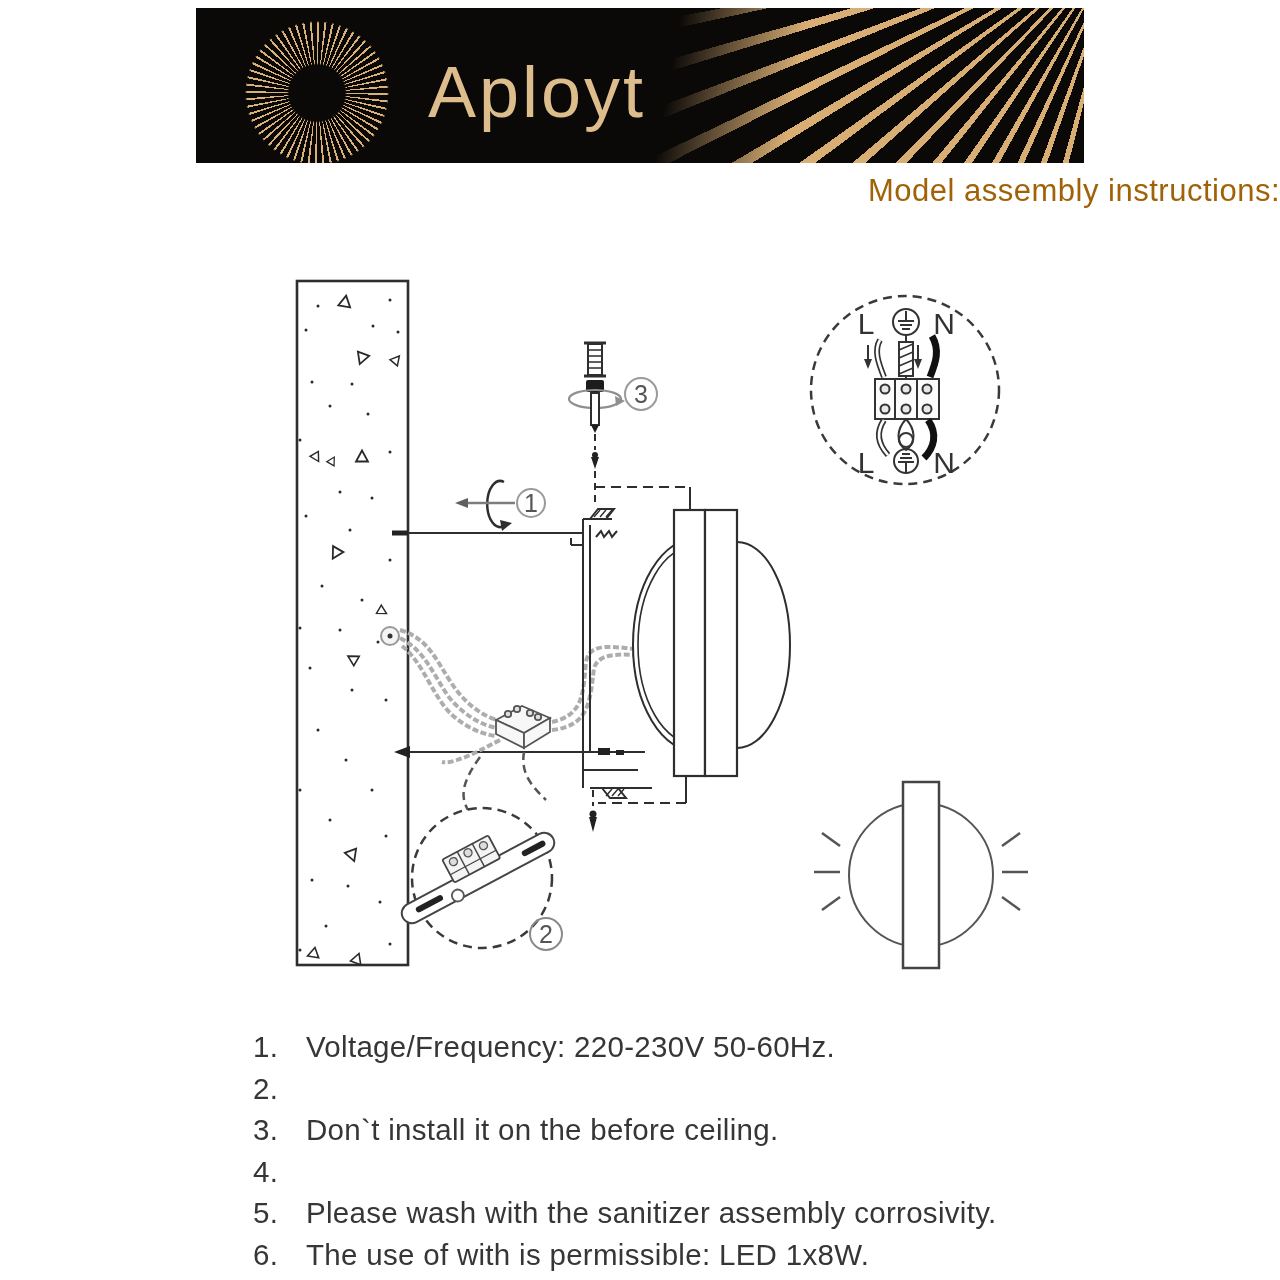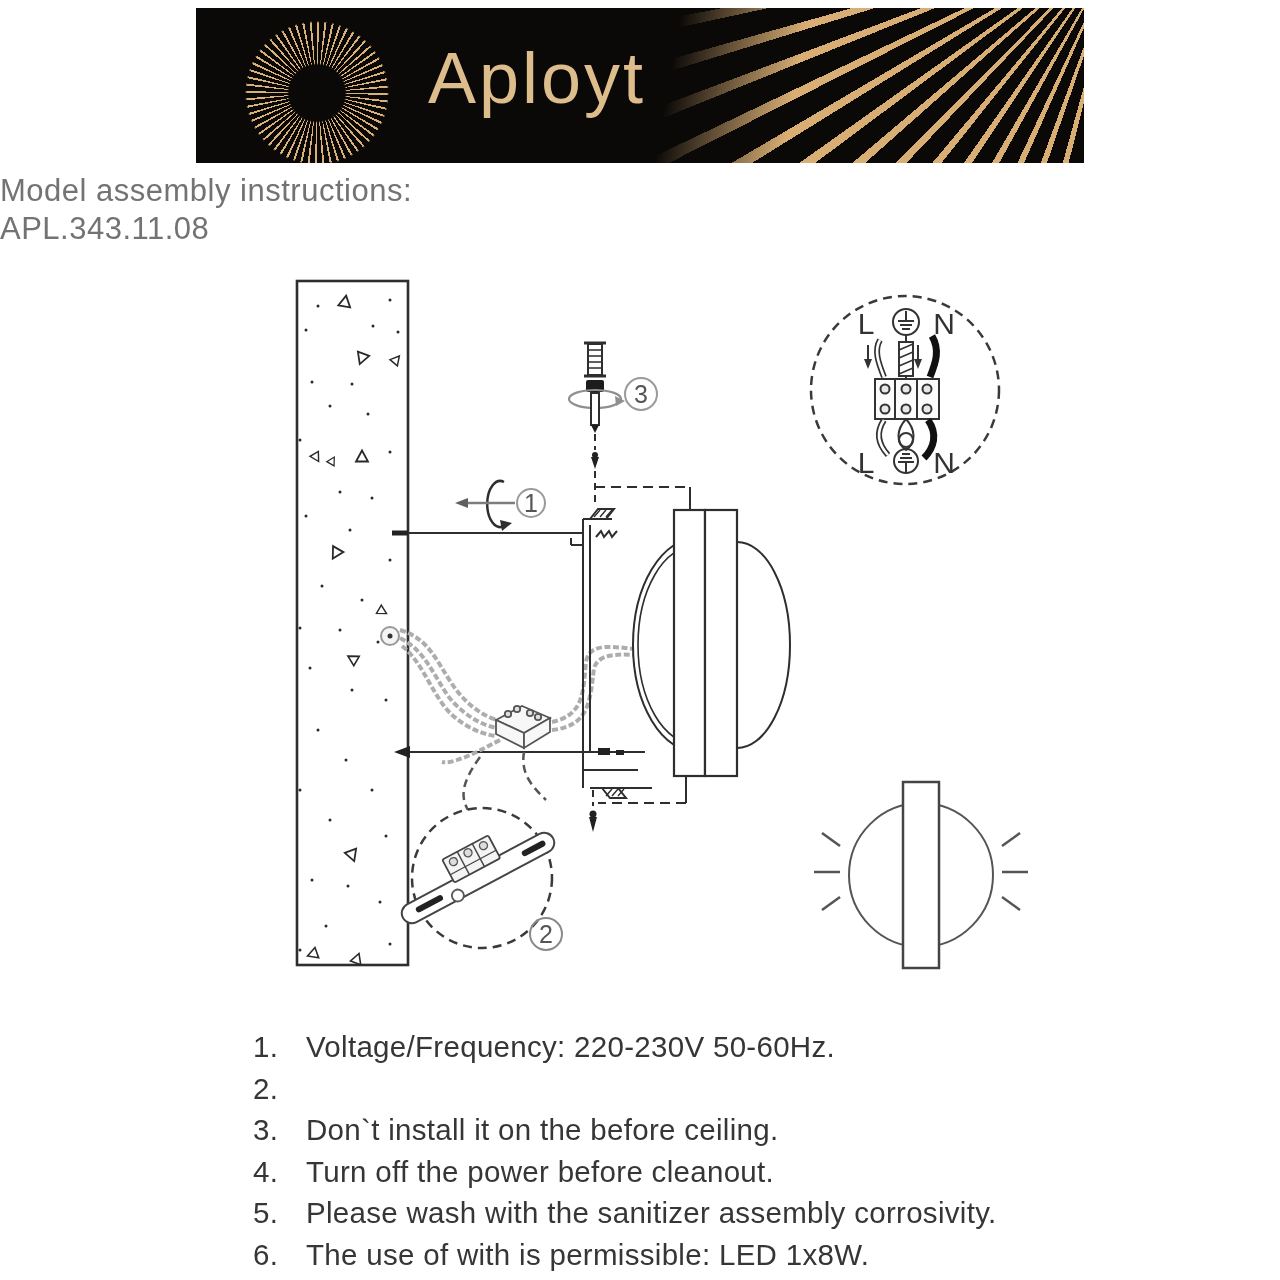--- a/index.html
+++ b/index.html
@@ -9,31 +9,31 @@
   }
   
   .banner{position:absolute;left:196px;top:8px;width:888px;height:155px;background:#0b0908;overflow:hidden;}
   .sunburst{
     position:absolute;left:46px;top:10px;width:150px;height:150px;
     background:repeating-conic-gradient(#d9b178 0 1.7deg,rgba(0,0,0,0) 1.7deg 6deg);
     -webkit-mask:radial-gradient(circle at 50% 50%,transparent 0 28px,#000 30px 70px,transparent 72px);
     mask:radial-gradient(circle at 50% 50%,transparent 0 28px,#000 30px 70px,transparent 72px);
   }
   .brand{
-    position:absolute;left:232px;top:34px;font-size:72px;line-height:1;
+    position:absolute;left:232px;top:48px;font-size:72px;line-height:1;
     color:#ddbd8b;letter-spacing:3px;font-weight:400;text-align:center;
   }
   .rays{
     position:absolute;right:0;top:0;width:430px;height:155px;
     background:repeating-conic-gradient(from 150deg at 110% -50%,#d8ae74 0 1.35deg,rgba(0,0,0,0) 1.35deg 4.9deg);
     -webkit-mask:linear-gradient(100deg,transparent 0 6%,#000 34%);
     mask:linear-gradient(100deg,transparent 0 6%,#000 34%);
   }
   
-  .title-block{position:absolute;left:0;right:0;top:172px;text-align:left;color:#737373;}
+  .title-block{position:absolute;left:0;right:0;top:172px;text-align:right;color:#a16207;}
   .title-line{font-size:31px;line-height:38px;letter-spacing:.5px;}
   
   svg.diagram{position:absolute;left:0;top:0;}
   svg text{font-family:"Liberation Sans",sans-serif;}
   
   .instructions{position:absolute;left:253px;top:1026px;list-style:none;margin:0;padding:0;}
   .instr-row{display:flex;line-height:41.5px;font-size:29.5px;letter-spacing:.3px;color:#363636;}
   .instr-num{width:53px;flex:0 0 53px;}
   .instr-text{white-space:nowrap;}
 </style>
@@ -41,21 +41,20 @@
 <body>
 
 <header class="banner">
   <div class="sunburst"></div>
   <div class="brand">Aployt</div>
   <div class="rays"></div>
 </header>
 
 <div class="title-block">
   <div class="title-line">Model assembly instructions:</div>
-  <div class="title-line">APL.343.11.08</div>
 </div>
 
 <svg class="diagram" width="1280" height="1280" viewBox="0 0 1280 1280">
   <defs>
     <path id="tri" d="M0,-6.5 L6,4.5 L-6,4.5 Z"></path>
   </defs>
 
   <g stroke="#2e2e2e" fill="none">
     <rect x="297" y="281" width="111" height="684" stroke-width="2.6"></rect>
     <g stroke="#2a2a2a" stroke-width="1.8" fill="none">
@@ -309,21 +308,20 @@
   </li>
   <li class="instr-row">
     <span class="instr-num">2.</span>
   </li>
   <li class="instr-row">
     <span class="instr-num">3.</span>
     <span class="instr-text">Don`t install it on the before ceiling.</span>
   </li>
   <li class="instr-row">
     <span class="instr-num">4.</span>
-    <span class="instr-text">Turn off the power before cleanout.</span>
   </li>
   <li class="instr-row">
     <span class="instr-num">5.</span>
     <span class="instr-text">Please wash with the sanitizer assembly corrosivity.</span>
   </li>
   <li class="instr-row">
     <span class="instr-num">6.</span>
     <span class="instr-text">The use of with is permissible: LED 1x8W.</span>
   </li>
 </ol>

